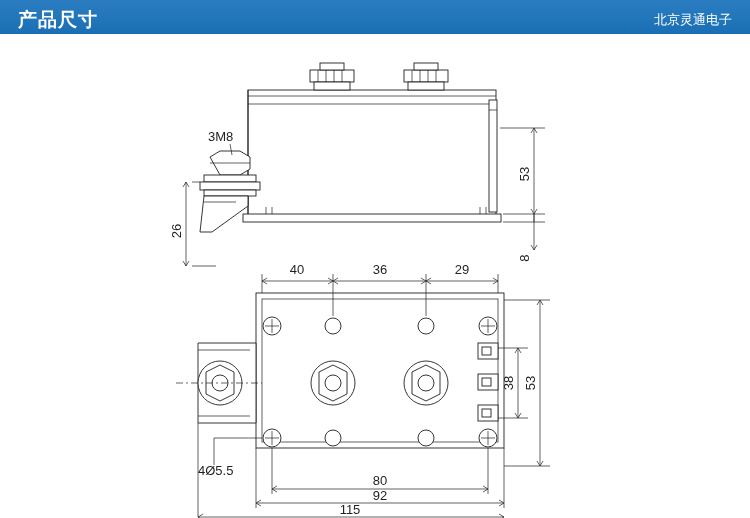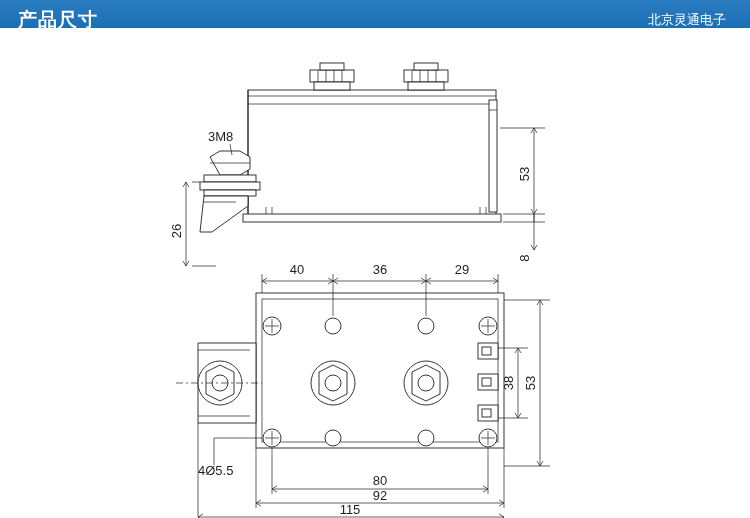--- a/index.html
+++ b/index.html
@@ -8,42 +8,42 @@
     width: 750px;
     height: 518px;
     background: #ffffff;
     font-family: "Liberation Sans", sans-serif;
     overflow: hidden;
     position: relative;
   }
   #header {
     position: absolute;
     left: 0; top: 0;
-    width: 750px; height: 28px;
+    width: 750px; height: 34px;
     background: #1c75bc;
     background: linear-gradient(to bottom, #2b7dc0 0%, #1a6fb4 100%);
     color: #ffffff;
   }
   #header .title-cn {
     position: absolute;
     left: 18px; top: 7px;
     font-size: 19px;
     font-weight: bold;
     letter-spacing: 1px;
   }
   #header .title-en {
     position: absolute;
     left: 108px; top: 10px;
     font-size: 16px;
     font-weight: normal;
     letter-spacing: 0.3px;
   }
   #header .brand {
     position: absolute;
-    right: 24px; top: 11px;
+    right: 18px; top: 11px;
     font-size: 13px;
   }
   #canvas-wrap {
     position: absolute;
     left: 0; top: 38px;
     width: 750px; height: 480px;
   }
   svg { display: block; }
   .ln { stroke: #231f20; fill: none; stroke-width: 0.9; }
   .ln-thin { stroke: #231f20; fill: none; stroke-width: 0.7; }

